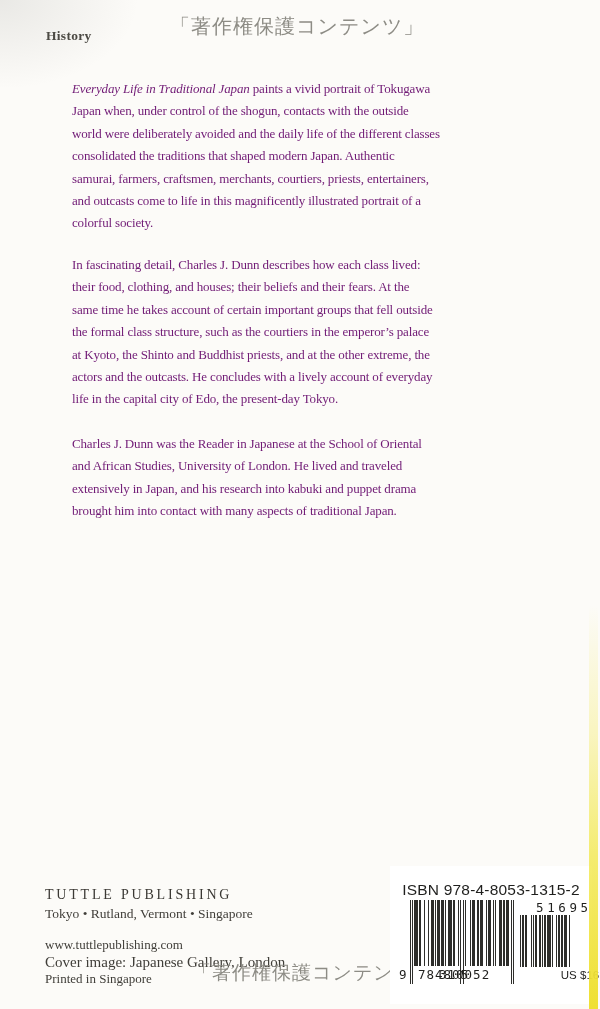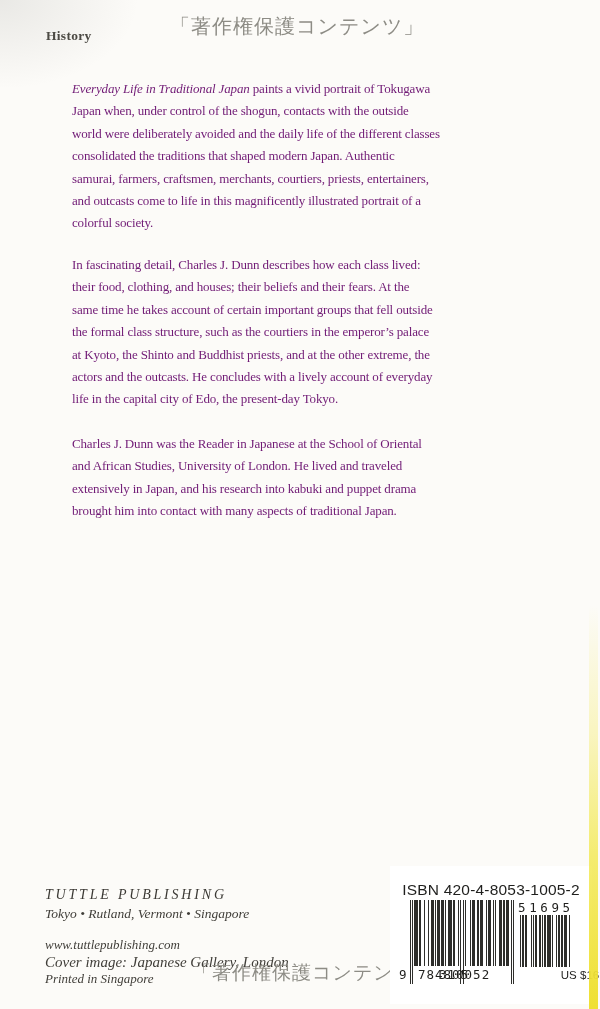--- a/index.html
+++ b/index.html
@@ -20,21 +20,21 @@
   .jp{color:#8d8c85;font-family:Liberation Serif, serif;text-align:right;}
   .jp-top{position:absolute;left:170px;top:13px;font-size:20px;letter-spacing:1px;}
   .jp-bottom{position:absolute;left:192px;top:960px;font-size:19px;letter-spacing:1px;}
   .para{
     position:absolute;left:72px;
     font-size:13px;line-height:22.4px;letter-spacing:-0.15px;
     white-space:pre;color:#701a75;
   }
   .para .it{font-style:italic;}
   .para .bd{font-weight:normal;}
-  .pub{position:absolute;left:45px;color:#403e39;font-style:italic;}
+  .pub{position:absolute;left:45px;color:#403e39;}
   .pub-name{top:887px;font-size:14px;letter-spacing:2.8px;color:#3b3934;}
   .pub-loc{top:906px;font-size:13.5px;}
   .pub-web{top:937px;font-size:13px;}
   .pub-credit{top:954px;font-size:15px;}
   .pub-printed{top:971px;font-size:13px;text-align:right;}
   .barcode-box{
     position:absolute;left:390px;top:866px;width:202px;height:138px;
     background:#ffffff;
   }
   .isbn-line{
@@ -46,21 +46,21 @@
   .bars-main{left:410px;top:900px;width:104px;height:84px;}
   .bars-addon{left:520px;top:915px;width:50px;height:52px;}
   .bdigit{
     position:absolute;font-family:"DejaVu Sans Mono",monospace;
     font-size:12.5px;color:#1f1f1d;top:967px;
   }
   .bd-first{left:399px;}
   .bd-left{left:418px;letter-spacing:1px;}
   .bd-right{left:439px;letter-spacing:1px;}
   .addon-digits{
-    position:absolute;left:518px;top:900px;width:56px;
+    position:absolute;left:536px;top:900px;width:56px;
     font-family:"DejaVu Sans Mono",monospace;font-size:12.5px;
     letter-spacing:3.6px;color:#1f1f1d;
   }
   .price{
     position:absolute;left:514px;top:969px;width:60px;text-align:center;
     font-family:"Liberation Sans",sans-serif;font-size:11.5px;color:#1f1f1d;padding-left:44px;
   }
   .edge-strip{
     position:absolute;left:589px;top:605px;width:9px;height:404px;
     background:linear-gradient(180deg,
@@ -87,21 +87,21 @@
 
   <div class="pub pub-name">TUTTLE PUBLISHING</div>
   <div class="pub pub-loc">Tokyo • Rutland, Vermont • Singapore</div>
   <div class="pub pub-web">www.tuttlepublishing.com</div>
   <div class="pub pub-credit">Cover image: Japanese Gallery, London</div>
   <div class="pub pub-printed">Printed in Singapore</div>
 
   <div class="jp jp-bottom">「著作権保護コンテンツ」</div>
 
   <div class="barcode-box"></div>
-  <div class="isbn-line">ISBN 420-4-8053-1005-2</div>
+  <div class="isbn-line">ISBN 978-4-8053-1315-2</div>
   <div class="bars bars-main" id="bars-main">
       <svg viewBox="0 0 95 100" preserveAspectRatio="none" shape-rendering="crispEdges" style="width: 100%; height: 100%; display: block;">
         <rect x="0" y="0" width="1" height="100" fill="#2e2e2b"></rect>
         <rect x="2" y="0" width="1" height="100" fill="#2e2e2b"></rect>
         <rect x="4" y="0" width="1" height="79" fill="#2e2e2b"></rect>
         <rect x="5" y="0" width="1" height="79" fill="#2e2e2b"></rect>
         <rect x="6" y="0" width="1" height="79" fill="#2e2e2b"></rect>
         <rect x="8" y="0" width="1" height="79" fill="#2e2e2b"></rect>
         <rect x="9" y="0" width="1" height="79" fill="#2e2e2b"></rect>
         <rect x="13" y="0" width="1" height="79" fill="#2e2e2b"></rect>

